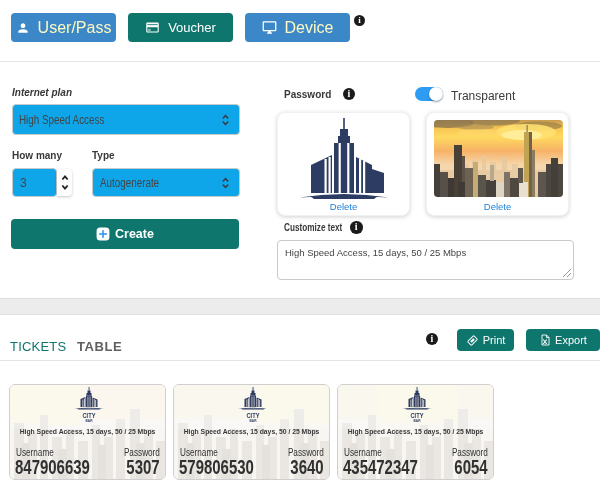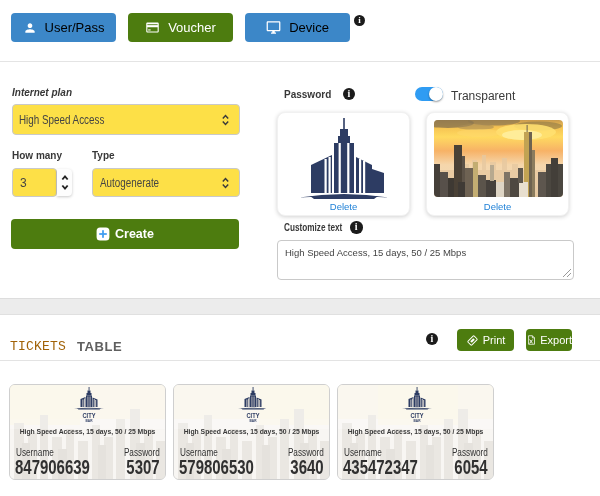--- a/index.html
+++ b/index.html
@@ -1,22 +1,22 @@
 <!DOCTYPE html>
 <html><head>
 <meta charset="utf-8">
 <style>
   * { margin:0; padding:0; box-sizing:border-box; }
   html,body { width:600px; height:496px; background:#fff; font-family:"Liberation Sans", sans-serif; position:relative; overflow:hidden; }
   .abs { position:absolute; }
-  .btn-dark { background:#3c87c8; color:#000000; border-radius:4px; display:flex; align-items:center; justify-content:center; font-size:13px; }
-  .btn-light { background:#4d7c0f; color:#fff; border-radius:4px; display:flex; align-items:center; justify-content:center; font-size:13px; }
+  .btn-dark { background:#3c87c8; color:#fef9c3; border-radius:4px; display:flex; align-items:center; justify-content:center; font-size:16px; }
+  .btn-light { background:#0f766e; color:#fff; border-radius:4px; display:flex; align-items:center; justify-content:center; font-size:13px; }
   .info { background:#1b1b1b; border-radius:50%; color:#fff; text-align:center; font-family:"Liberation Serif", serif; font-weight:bold; }
   .lbl { font-size:10px; font-weight:bold; color:#383838; }
-  .selectbox { background:#fde047; border:1px solid #c9c9c9; border-radius:4px; color:#444; font-size:12px; display:flex; align-items:center; }
+  .selectbox { background:#0ea5e9; border:1px solid #c9c9c9; border-radius:4px; color:#444; font-size:12px; display:flex; align-items:center; }
   .sq { display:inline-block; transform:scaleX(0.82); transform-origin:0 50%; white-space:nowrap; }
   .delete-link { color:#1c7fd6; font-size:9.5px; text-align:center; }
   .card { background:#fff; border:1px solid #f1f1f1; border-radius:8px; box-shadow:0 1px 4px rgba(0,0,0,0.18); }
   .ticket { width:157px; height:96px; border:1px solid #cfcfcf; border-radius:6px; overflow:hidden; background:#f1eee8; position:absolute; }
   .tplan { position:absolute; top:43px; width:100%; text-align:center; font-size:6.8px; font-weight:bold; color:#3a3a3a; white-space:nowrap; }
   .tuser-l { position:absolute; left:5.5px; top:62px; font-size:10px; color:#333; transform:scaleX(0.82); transform-origin:0 50%; }
   .tuser-r { position:absolute; right:5.5px; top:62px; font-size:10px; color:#333; transform:scaleX(0.82); transform-origin:100% 50%; }
   .tnum-l { position:absolute; left:5px; top:72px; font-size:20.5px; line-height:1; font-weight:bold; color:#303030; transform:scaleX(0.73); transform-origin:0 50%; }
   .tnum-r { position:absolute; right:5px; top:72px; font-size:20.5px; line-height:1; font-weight:bold; color:#303030; transform:scaleX(0.73); transform-origin:100% 50%; }
 </style>
@@ -186,34 +186,34 @@
 <div class="abs info" style="left:350px; top:221px; width:12.5px; height:12.5px; font-size:10px; line-height:12.5px;">i</div>
 <div class="abs" style="left:277px; top:240px; width:297px; height:40px; border:1px solid #c9c9c9; border-radius:4px; background:#fff;">
   <div style="font-size:9.5px; color:#444; padding:6px 0 0 7px;">High Speed Access, 15 days, 50 / 25 Mbps</div>
   <svg width="9" height="9" style="position:absolute; right:1px; bottom:1px;">
       <path d="M8 0 L0 8 M8 4 L4 8" stroke="#999" stroke-width="1"></path>
     </svg>
 </div>
 
 <div class="abs" style="left:0; top:298px; width:600px; height:17px; background:#ececec; border-top:1px solid #ddd; border-bottom:1px solid #e0e0e0;"></div>
 
-<div class="abs" style="left:10px; top:339px; font-size:13px; color:#a16207; letter-spacing:0.2px;font-family:Liberation Mono, monospace;">TICKETS</div>
+<div class="abs" style="left:10px; top:339px; font-size:13px; color:#0f766e; letter-spacing:0.2px;">TICKETS</div>
 <div class="abs" style="left:77px; top:339px; font-size:13px; color:#5f5f5f; letter-spacing:0.6px;font-weight:bold;">TABLE</div>
 <div class="abs" style="left:0; top:360px; width:600px; height:1px; background:#e3e3e3;"></div>
 <div class="abs info" style="left:426px; top:333px; width:12px; height:12px; font-size:10px; line-height:12px;">i</div>
 <div class="abs btn-light" style="left:457px; top:329px; width:57px; height:22px; font-size:11px;">
   <svg width="13" height="13" viewBox="0 0 24 24" style="margin-right:4px;">
       <g transform="rotate(-45 12 12)">
         <rect x="4" y="7" width="16" height="10" rx="1.5" fill="none" stroke="#fff" stroke-width="1.8"></rect>
         <rect x="8" y="10" width="8" height="4" fill="#fff"></rect>
       </g>
     </svg>
   Print
 </div>
-<div class="abs btn-light" style="left:526px; top:329px; width:46px; height:22px; font-size:11px;justify-content:flex-end;">
+<div class="abs btn-light" style="left:526px; top:329px; width:74px; height:22px; font-size:11px;">
   <svg width="12" height="12" viewBox="0 0 24 24" style="margin-right:4px;">
       <path d="M6 2 h9 l5 5 v15 h-14 z" fill="none" stroke="#fff" stroke-width="1.8"></path>
       <path d="M15 2 v5 h5" fill="none" stroke="#fff" stroke-width="1.8"></path>
       <path d="M8.5 11 L15.5 20 M15.5 11 L8.5 20" stroke="#fff" stroke-width="2.2"></path>
     </svg>
   Export
 </div>
 
 <div class="ticket" style="left:9px; top:384px;">
   <svg class="abs" style="left:0;top:0;" width="155" height="94" viewBox="0 0 155 94" preserveAspectRatio="none">

